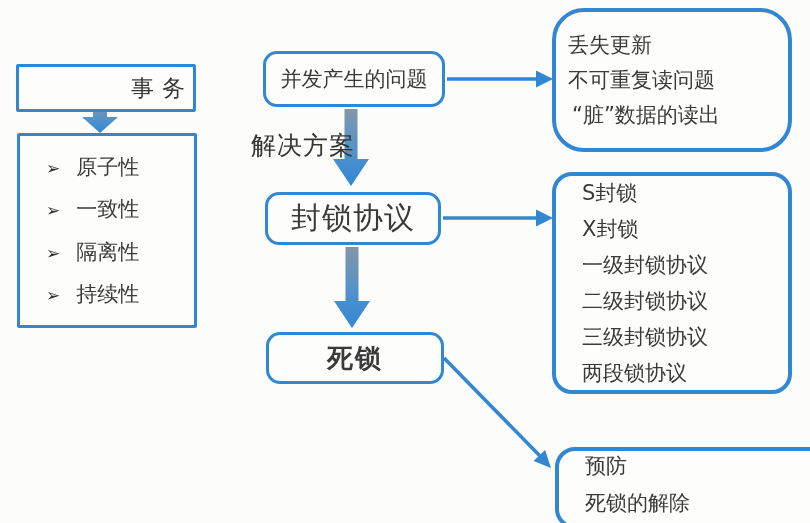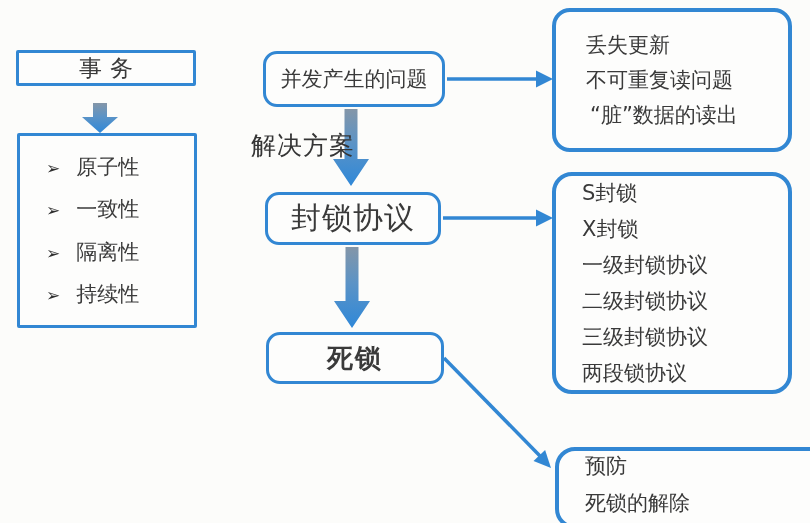--- a/index.html
+++ b/index.html
@@ -19,21 +19,21 @@
     box-sizing: border-box;
     background: #fdfdfc;
     border: 3.5px solid #3287d3;
     display: flex;
     align-items: center;
     justify-content: center;
     z-index: 1;
   }
 
   
-  .box-transaction { left: 16px; top: 50px; width: 180px; height: 36px; border-radius: 2px; }
+  .box-transaction { left: 16px; top: 64px; width: 180px; height: 48px; border-radius: 2px; justify-content: flex-end; }
   .box-transaction .lbl { font-size: 23px; letter-spacing: 8px; padding-left: 8px; }
 
   .box-properties {
     left: 17px; top: 133px; width: 180px; height: 195px; border-radius: 2px;
     flex-direction: column; align-items: flex-start; justify-content: space-around;
     padding: 10px 0 10px 26px;
   }
   .prop-row { display: flex; align-items: center; gap: 16px; font-size: 21px; }
   .bullet { font-size: 17px; color: #2e2e2e; transform: translateY(1px); }
 
@@ -50,21 +50,21 @@
     position: absolute; left: 251px; top: 129px;
     font-size: 25px; color: #353535; z-index: 1; letter-spacing: 1px;
   }
 
   
   .rbox {
     flex-direction: column; align-items: flex-start; justify-content: center;
     border-width: 4px;
     font-size: 21px;
   }
-  .box-problems { left: 552px; top: 8px; width: 240px; height: 144px; border-radius: 18px; padding: 6px 10px 6px 30px; }
+  .box-problems { left: 552px; top: 8px; width: 240px; height: 144px; border-radius: 32px; padding: 6px 10px 6px 12px; }
   .box-problems .line { line-height: 35px; }
   .box-problems .line.indent { padding-left: 4px; }
   .box-protocols { left: 552px; top: 172px; width: 240px; height: 222px; border-radius: 20px; padding: 8px 10px 8px 26px; }
   .box-protocols .line { line-height: 36px; }
   .box-resolution { left: 555px; top: 428px; width: 279px; height: 82px; border-radius: 20px; padding: 4px 10px 10px 26px; margin-top: 19px; }
   .box-resolution .line { line-height: 37px; }
 </style>
 </head>
 <body>
 

